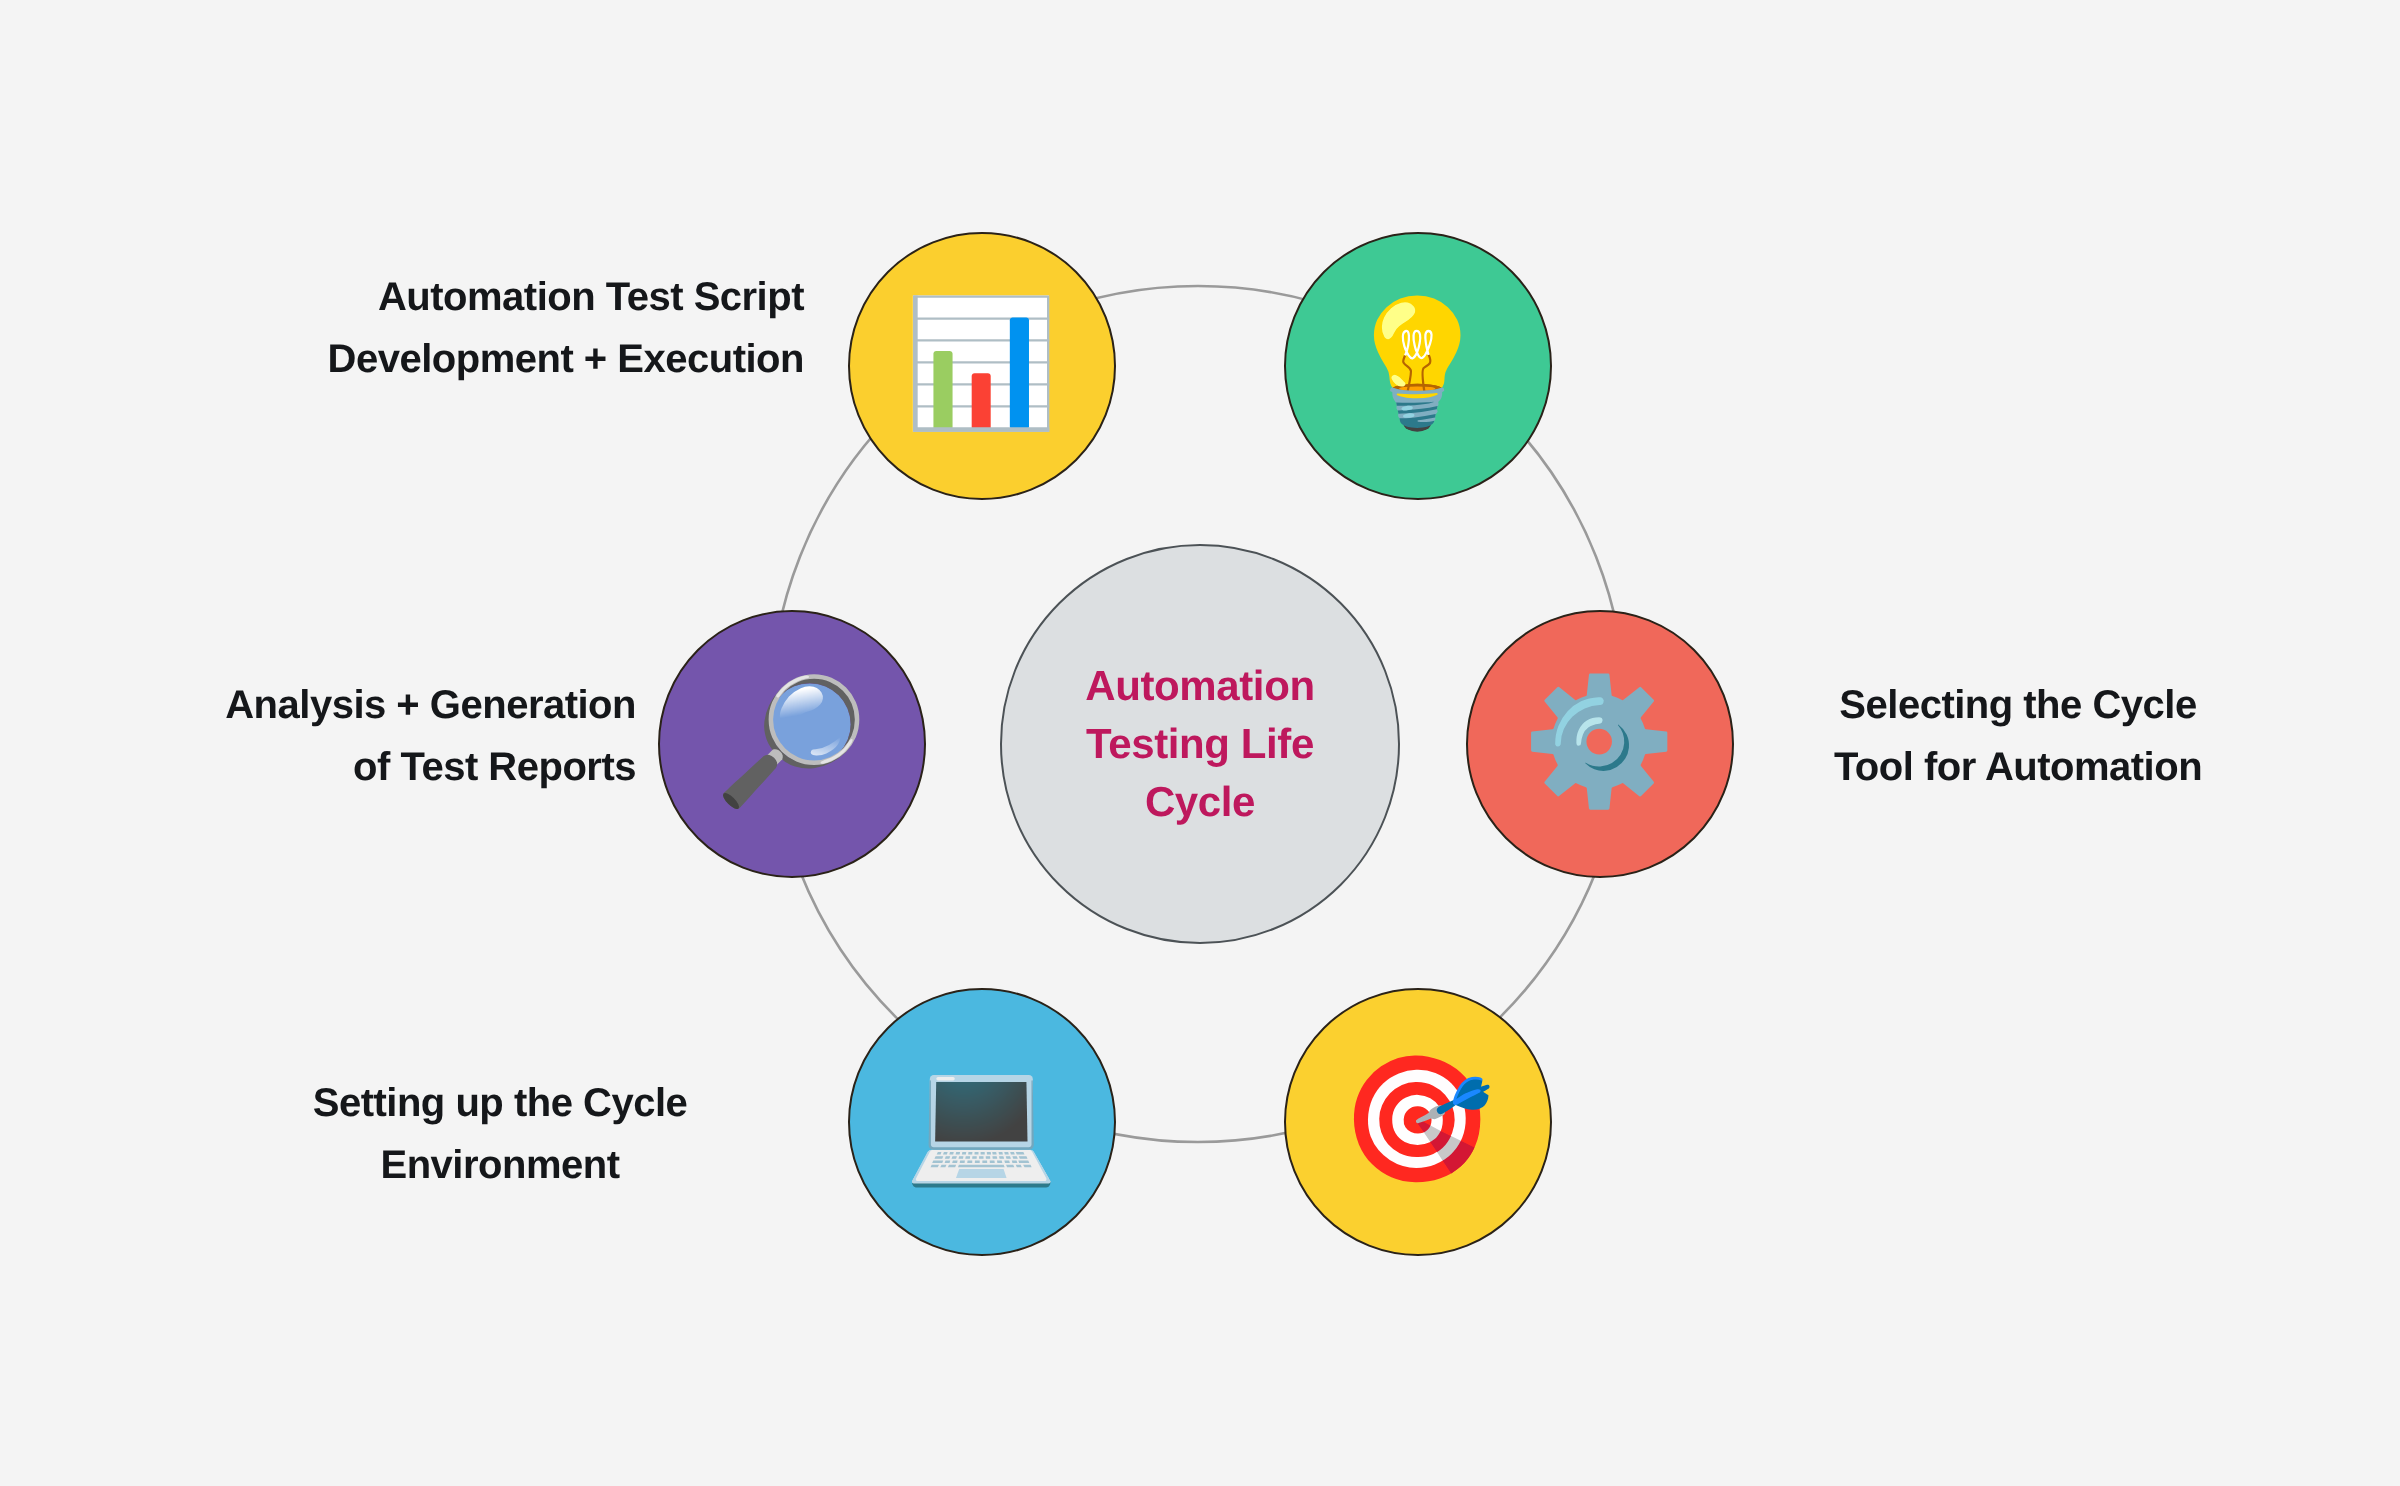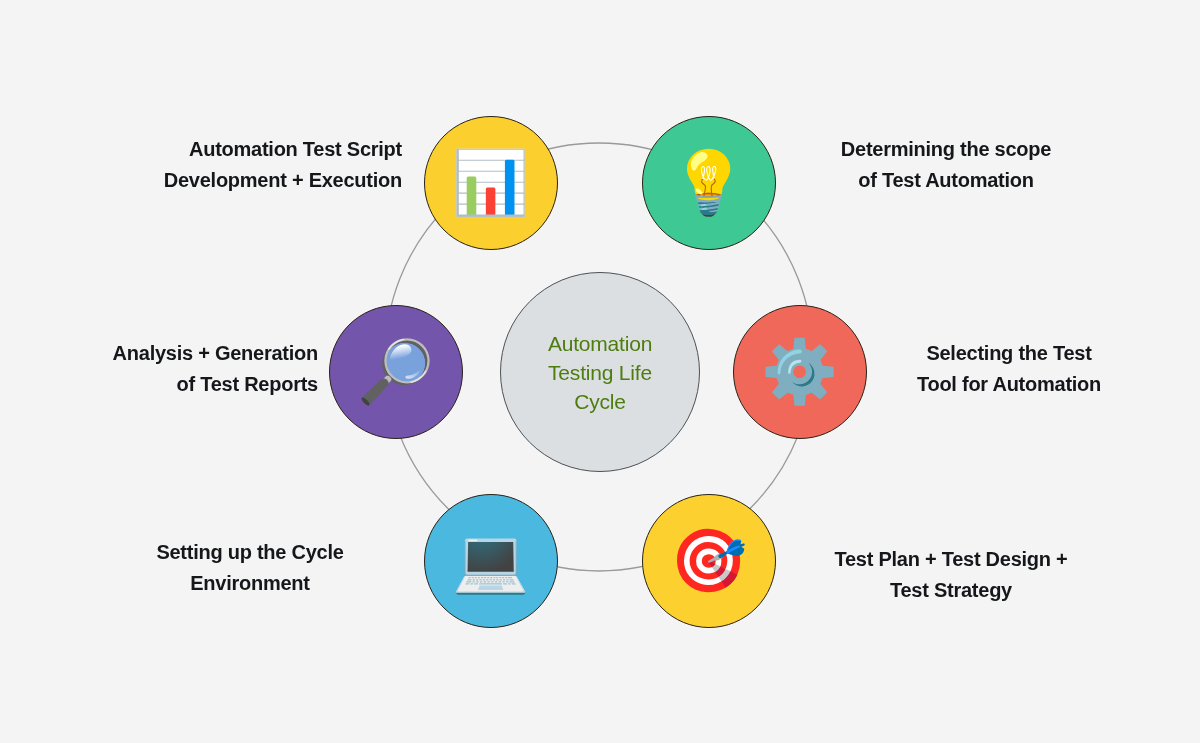--- a/index.html
+++ b/index.html
@@ -35,23 +35,23 @@
     border-radius: 50%;
     background: #dcdfe1;
     border: 1.6px solid #4c5256;
     z-index: 3;
     display: flex;
     align-items: center;
     justify-content: center;
   }
   .hub-label {
     font-size: 21px;
-    font-weight: normal;
+    font-weight: bold;
     line-height: 29px;
-    color: #4d7c0f;
+    color: #be185d;
     text-align: center;
     letter-spacing: -0.2px;
     white-space: pre-line;
   }
   
   .node {
     position: absolute;
     width: 134px; height: 134px;
     border-radius: 50%;
     border: 1.5px solid #2a2218;
@@ -99,34 +99,30 @@
 
   <div class="node" style="left:424px; top:116px; background:#fbcf2e;">
     <span class="node-emoji">📊</span>
   </div>
   <div class="node-label label-left" style="left:110px; top:134px; width:292px;">Automation Test Script
 Development + Execution</div>
 
   <div class="node" style="left:642px; top:116px; background:#3ec994;">
     <span class="node-emoji">💡</span>
   </div>
-  <div class="node-label label-right" style="left:800px; top:134px; width:292px; text-align:center;">Determining the scope
-of Test Automation</div>
 
   <div class="node" style="left:733px; top:305px; background:#f0685a;">
     <span class="node-emoji">⚙️</span>
   </div>
-  <div class="node-label label-center-r" style="left:884px; top:338px; width:250px; text-align:center;">Selecting the Test
+  <div class="node-label label-center-r" style="left:884px; top:338px; width:250px; text-align:center;">Selecting the Cycle
 Tool for Automation</div>
 
   <div class="node" style="left:642px; top:494px; background:#fbd02f;">
     <span class="node-emoji">🎯</span>
   </div>
-  <div class="node-label label-right" style="left:805px; top:544px; width:292px; text-align:center;">Test Plan + Test Design +
-Test Strategy</div>
 
   <div class="node" style="left:424px; top:494px; background:#4bb8e0;">
     <span class="node-emoji">💻</span>
   </div>
   <div class="node-label label-left" style="left:128px; top:537px; width:244px; text-align:center;">Setting up the Cycle
 Environment</div>
 
   <div class="node" style="left:329px; top:305px; background:#7455ac;">
     <span class="node-emoji">🔎</span>
   </div>

